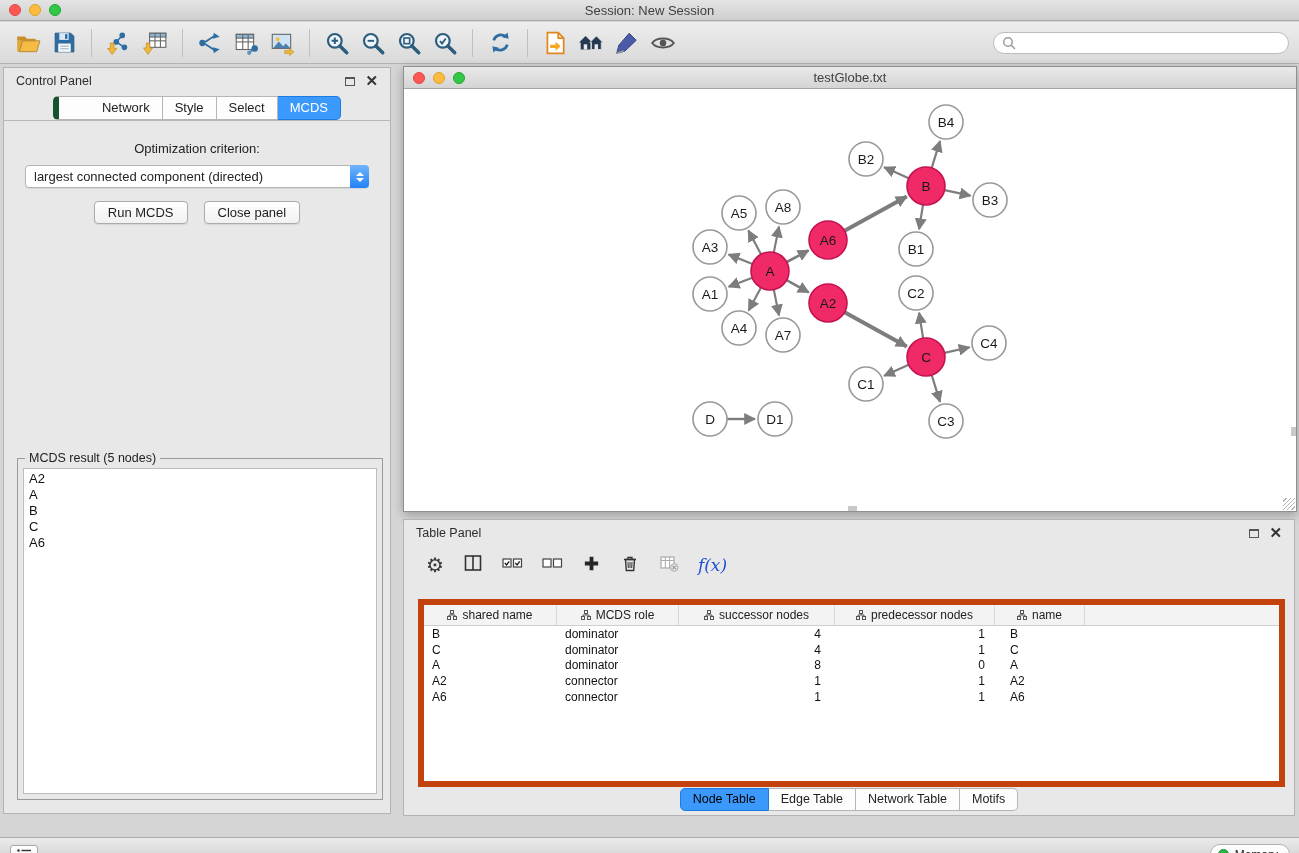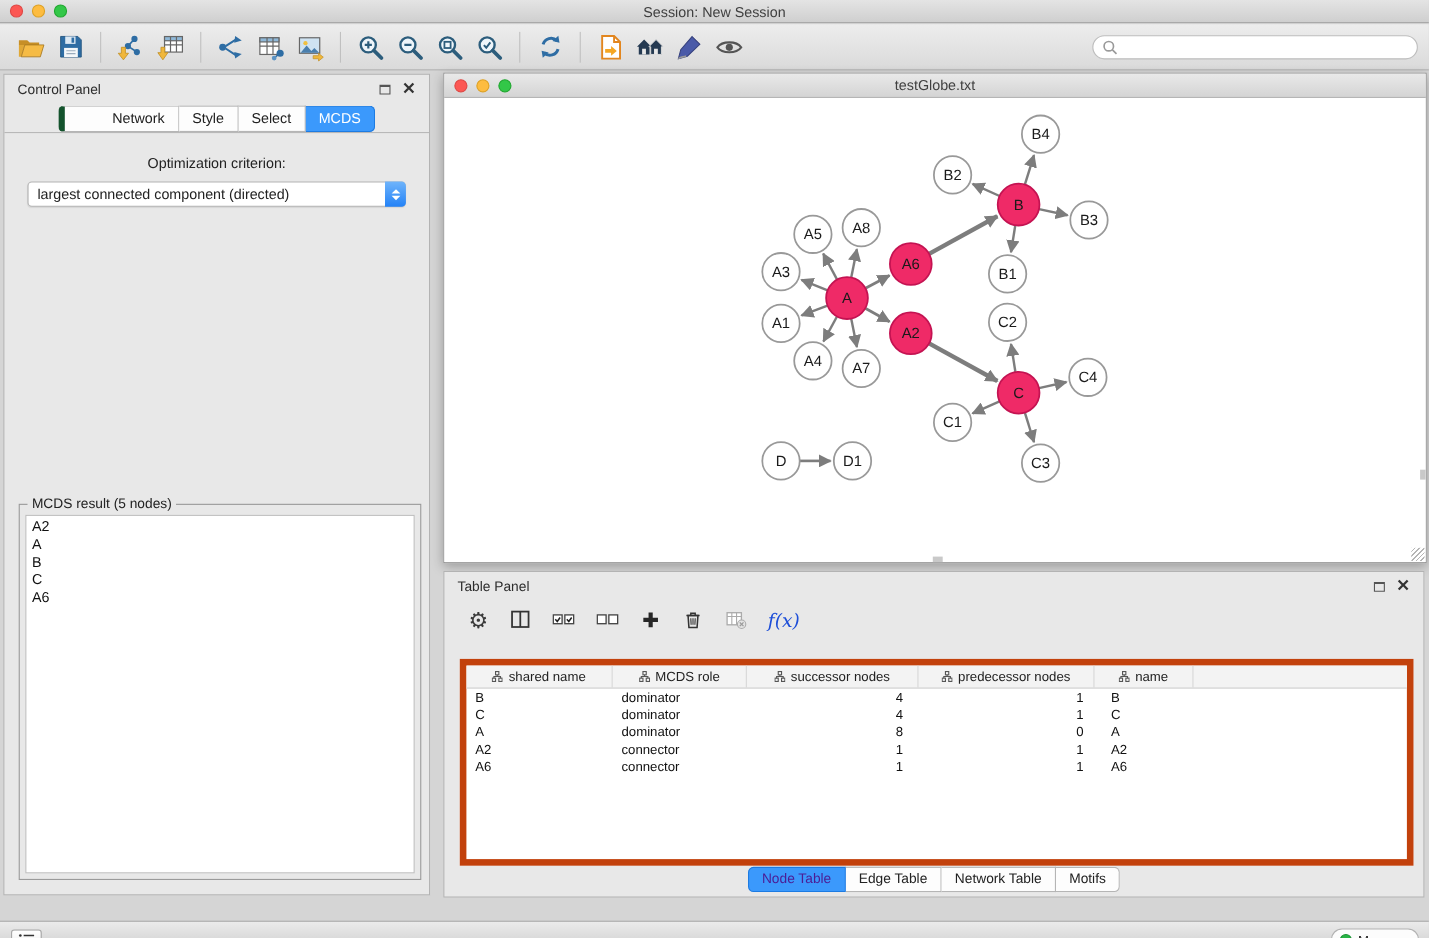--- a/index.html
+++ b/index.html
@@ -79,21 +79,21 @@
   .th { display:flex; align-items:center; justify-content:center; gap:5px; font-size:12px; color:#222; border-right:1px solid #d8d8d8; }
   .tr { display:flex; align-items:center; height:15.8px; }
   .td { font-size:12px; color:#111; padding-left:8px; white-space:nowrap; overflow:hidden; }
   .td.num { text-align:right; padding-left:0; }
   .c0{width:133px;} .c1{width:122px;} .c2{width:156px;} .c3{width:160px;} .c4{width:90px;}
   .td.c2{padding-right:14px;} .td.c3{padding-right:10px;} .td.c4{padding-left:15px;}
   .tp-tabs { position:absolute; top:268px; left:0; right:0; display:flex; justify-content:center; }
   .tp-tab { background:#fdfdfd; border:1px solid #b5b5b5; border-left:none; padding:3px 12px 4px; font-size:12.5px; }
   .tp-tab:first-child { border-left:1px solid #b5b5b5; border-top-left-radius:5px; border-bottom-left-radius:5px; }
   .tp-tab:last-child { border-top-right-radius:5px; border-bottom-right-radius:5px; }
-  .tp-tab.active { background:#3b99fc; border-color:#1d7be2; color:#4c1d95; }
+  .tp-tab.active { background:#3b99fc; border-color:#1d7be2; color:#000000; }
 
   
   #status-bar { position:absolute; left:0; right:0; bottom:0; height:16px;
     background:linear-gradient(#ebebeb,#dadada); border-top:1px solid #adadad;text-align:right; }
   .panel-toggle { position:absolute; left:10px; top:7px; width:28px; height:19px;
     background:linear-gradient(#ffffff,#ececec); border:1px solid #a8a8a8; border-radius:3px;
     display:flex; align-items:center; justify-content:center; }
   .memory-btn { position:absolute; right:9px; top:6px; height:21px; background:#fcfcfc;
     border:1px solid #b2b2b2; border-radius:10px; display:flex; align-items:center; gap:6px; padding:0 11px 0 7px; }
   .mem-dot { width:11px; height:11px; border-radius:50%; background:#28b446; border:1px solid #1d9336; }
@@ -267,20 +267,24 @@
       <div class="seg-btn">Select</div>
       <div class="seg-btn active">MCDS</div>
     </div>
   <div class="opt-label">Optimization criterion:</div>
   <div class="combo">
     <span class="combo-text">largest connected component (directed)</span>
     <span class="combo-stepper">
         <span class="arr-up"></span>
         <span class="arr-dn"></span>
       </span>
+  </div>
+  <div class="btn-row">
+    <button class="mac-btn">Run MCDS</button>
+    <button class="mac-btn">Close panel</button>
   </div>
   <div class="result-box">
     <span class="result-legend">MCDS result (5 nodes)</span>
     <div class="result-list" id="result-list">
         <div class="result-item">A2</div>
         <div class="result-item">A</div>
         <div class="result-item">B</div>
         <div class="result-item">C</div>
         <div class="result-item">A6</div>
       </div>

